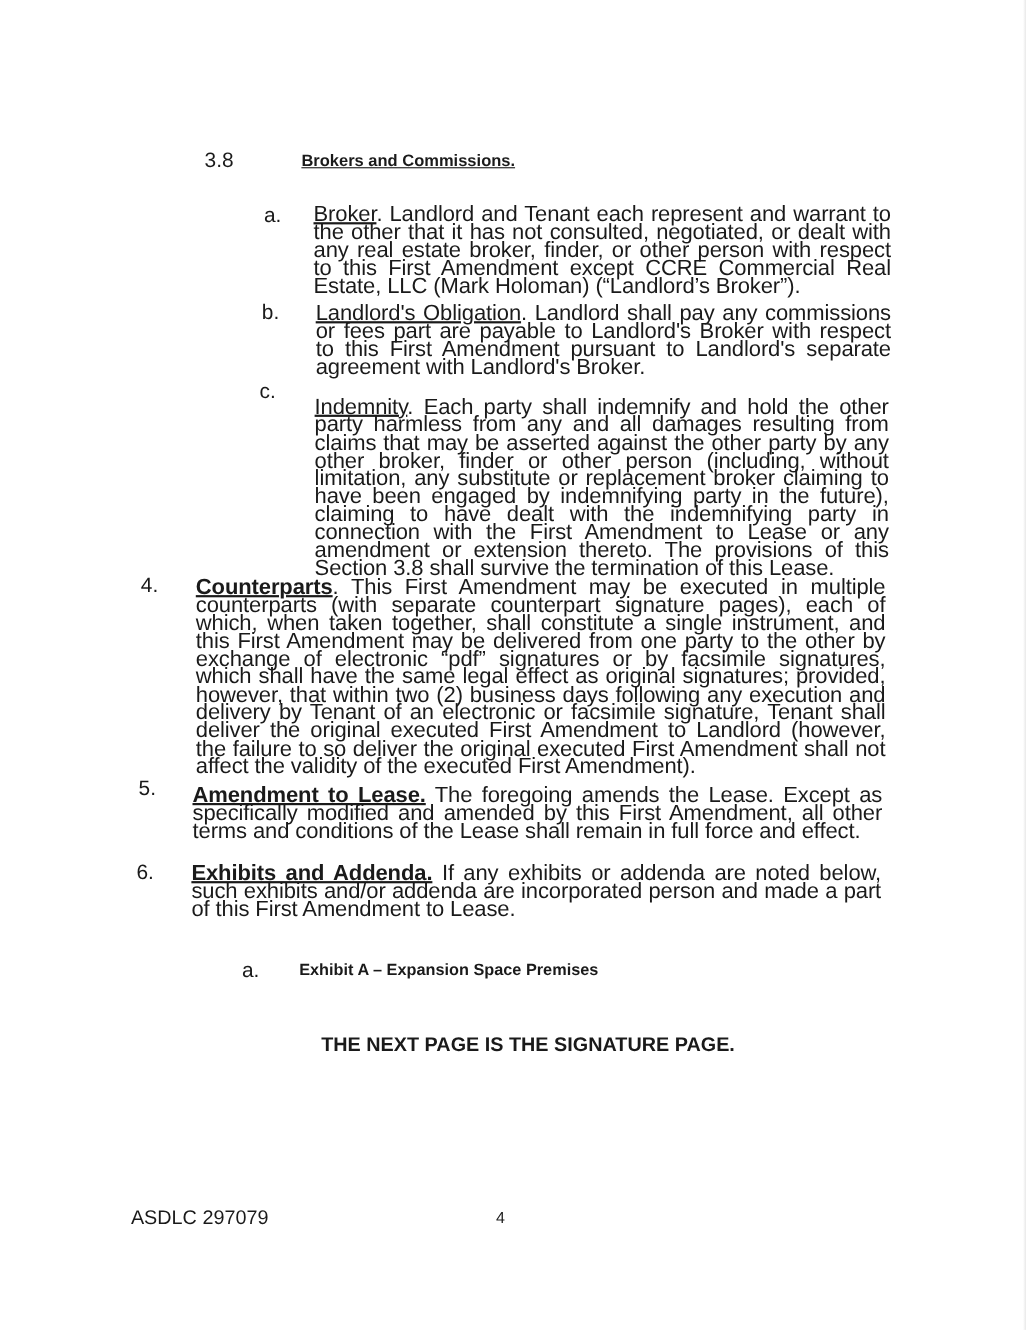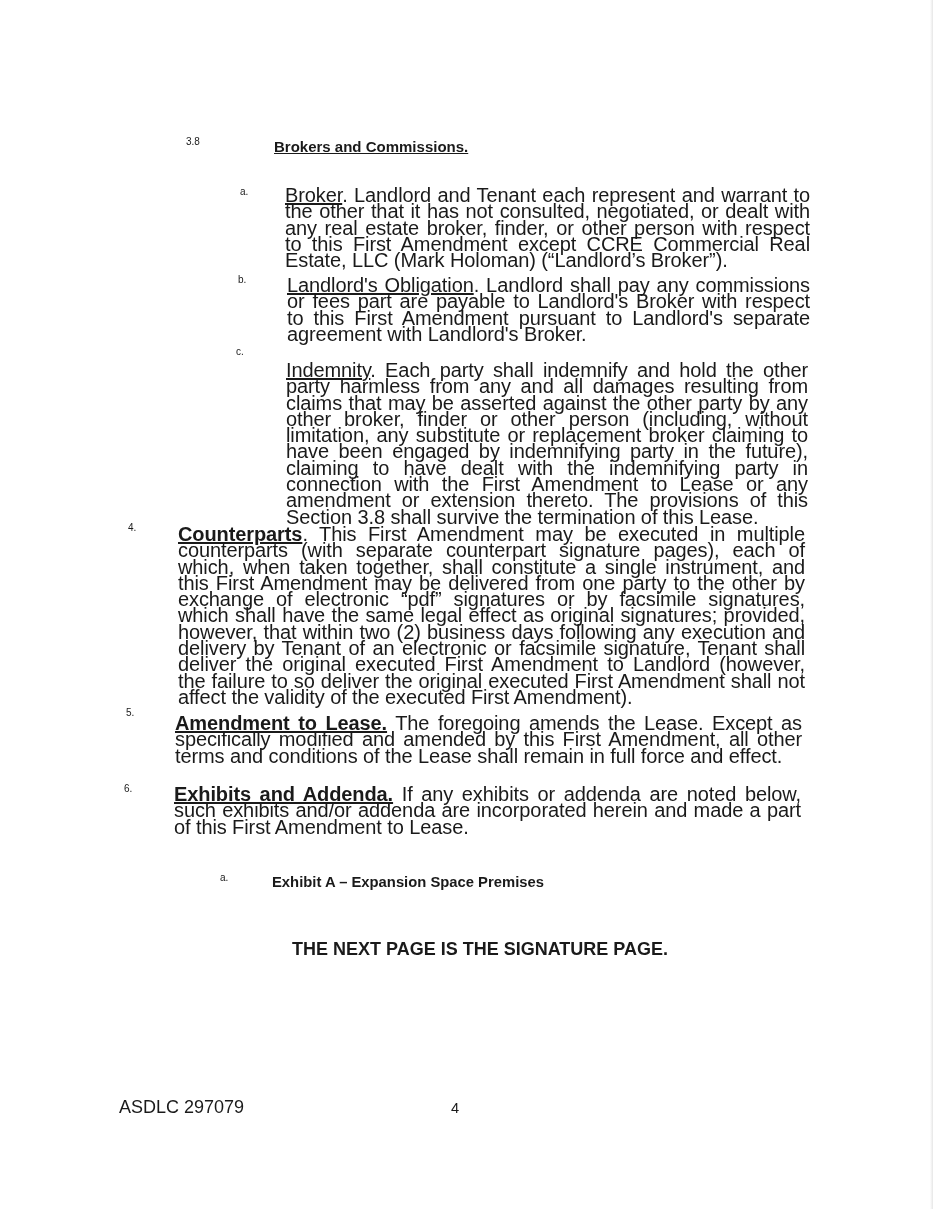--- a/index.html
+++ b/index.html
@@ -2,21 +2,21 @@
 <html><head>
   <meta charset="utf-8">
   <style>
     html, body { margin: 0; padding: 0; background: #ffffff; }
     body {
       width: 933px; height: 1209px; position: relative; overflow: hidden;
       font-family: "Liberation Sans", sans-serif; color: #1a1a1a;
       font-size: 14.6px;
     }
     .abs { position: absolute; }
-    .num { position: absolute; font-size: 10px; }
+    .num { position: absolute; font-size: 19px; }
     .para {
       position: absolute; text-align: justify; line-height: 16.3px;
       font-size: 20px; letter-spacing: -0.1px;
     }
     .ul { text-decoration: underline; }
     .bold { font-weight: bold; }
     .edge {
       position: absolute; right: 0; top: 0; width: 3px; height: 1209px;
       background: linear-gradient(to right, #ffffff, #e6e6e6);
     }
@@ -49,21 +49,21 @@
   <span class="bold ul">Counterparts</span><span>.  This First Amendment may be executed in multiple counterparts (with separate counterpart signature pages), each of which, when taken together, shall constitute a single instrument, and this First Amendment may be delivered from one party to the other by exchange of electronic “pdf” signatures or by facsimile signatures, which shall have the same legal effect as original signatures; provided, however, that within two (2) business days following any execution and delivery by Tenant of an electronic or facsimile signature, Tenant shall deliver the original executed First Amendment to Landlord (however, the failure to so deliver the original executed First Amendment shall not affect the validity of the executed First Amendment).</span>
 </div>
 
 <div class="num" style="left:126px; top:707px;">5.</div>
 <div class="para" style="left:175px; top:715px; width:627px;">
   <span class="bold ul">Amendment to Lease.</span><span>  The foregoing amends the Lease.  Except as specifically modified and amended by this First Amendment, all other terms and conditions of the Lease shall remain in full force and effect.</span>
 </div>
 
 <div class="num" style="left:124px; top:783px;">6.</div>
 <div class="para" style="left:174px; top:786px; width:627px;">
-  <span class="bold ul">Exhibits and Addenda.</span><span>  If any exhibits or addenda are noted below, such exhibits and/or addenda are incorporated herein and made a part of this First Amendment to Lease.</span>
+  <span class="bold ul">Exhibits and Addenda.</span><span>  If any exhibits or addenda are noted below, such exhibits and/or addenda are incorporated person and made a part of this First Amendment to Lease.</span>
 </div>
 
 <div class="num" style="left:220px; top:872px;">a.</div>
 <div class="abs bold" style="left:272px; top:874px; font-size:14.8px;">Exhibit A – Expansion Space Premises</div>
 
 <div class="abs bold" style="left:292px; top:939px; font-size:18px;">THE NEXT PAGE IS THE SIGNATURE PAGE.</div>
 
 <div class="abs" style="left:119px; top:1097px; font-size:18px;">ASDLC 297079</div>
 <div class="abs" style="left:451px; top:1100px; font-size:14.6px;">4</div>
 

